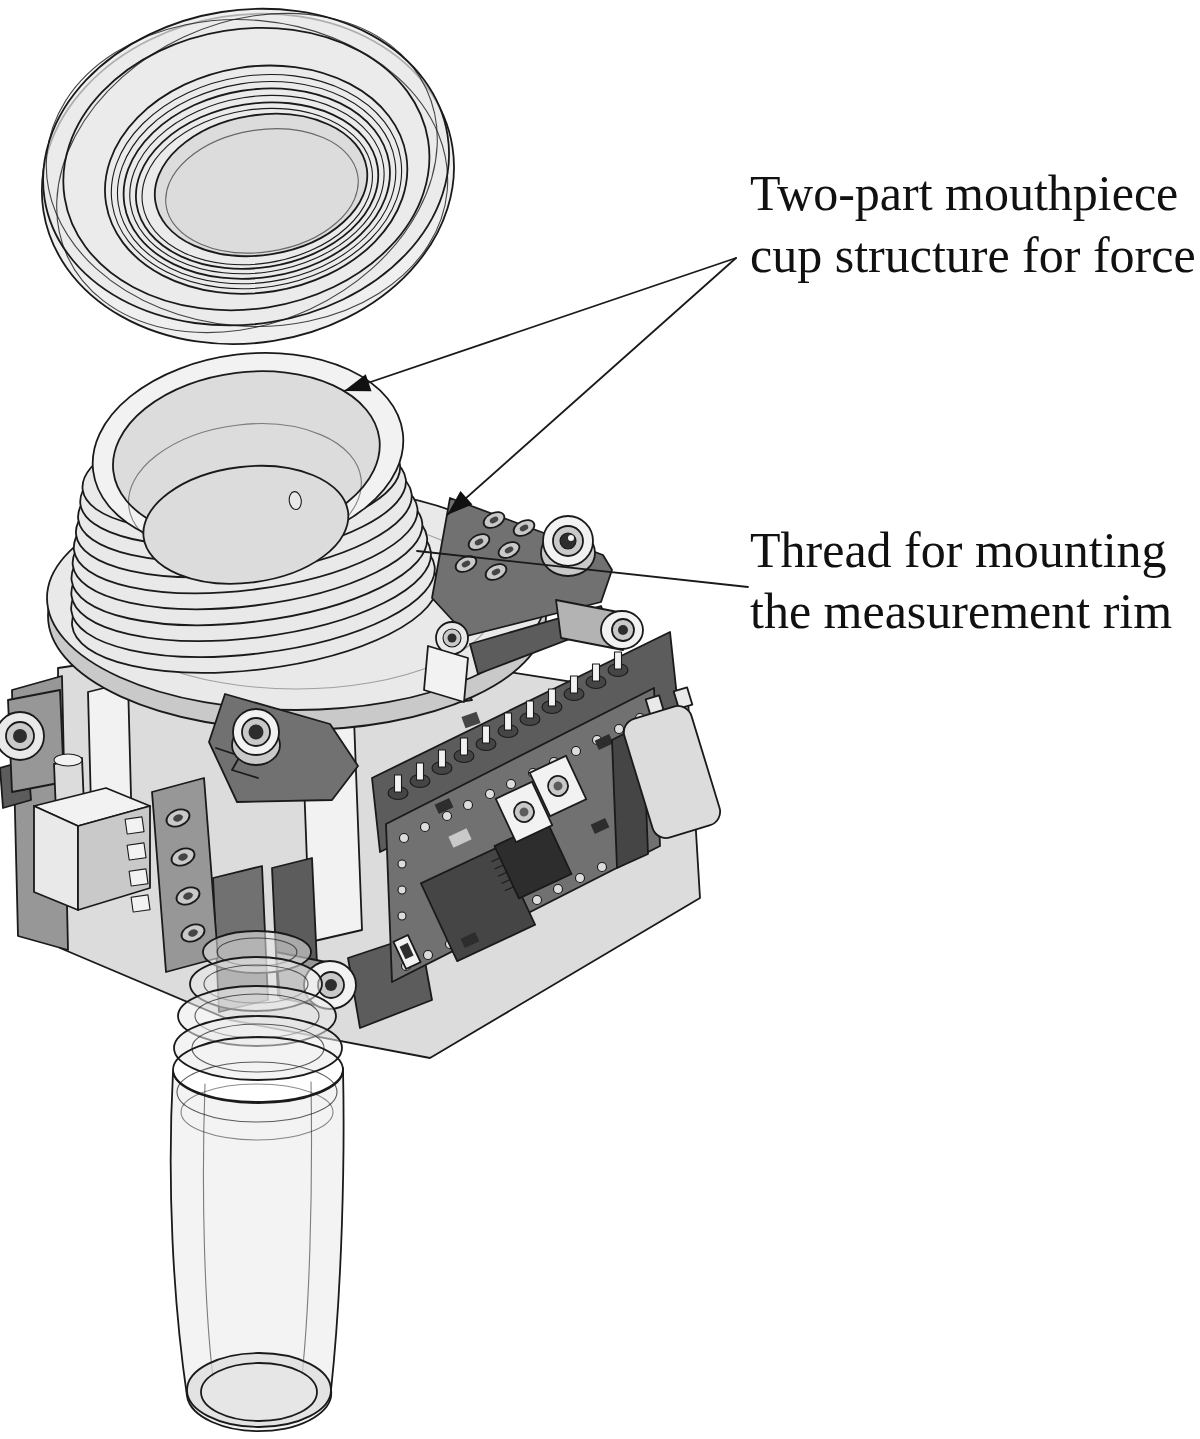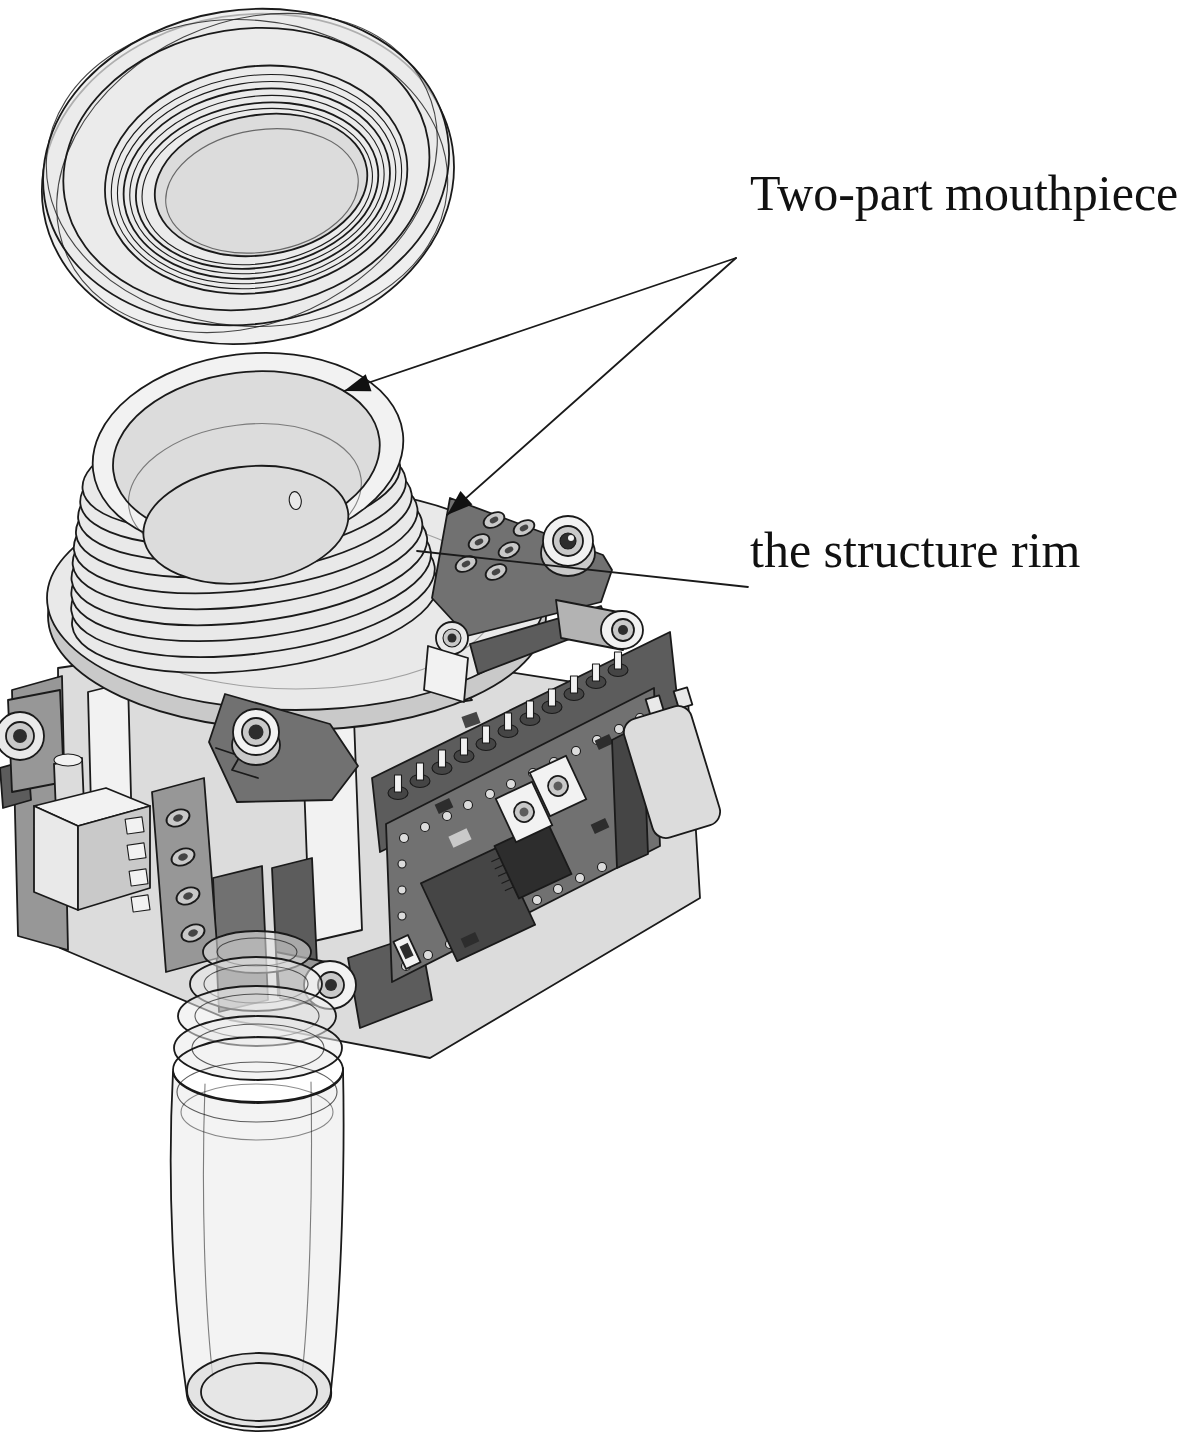--- a/index.html
+++ b/index.html
@@ -331,19 +331,21 @@
     <line x1="736" y1="258" x2="344" y2="391" class="w2"></line>
     <path d="M 0,0 L 26,9 L 26,-9 Z" class="fK s0" transform="translate(344,391) rotate(-18.7)"></path>
     <line x1="736" y1="258" x2="447" y2="515" class="w2"></line>
     <path d="M 0,0 L 26,9 L 26,-9 Z" class="fK s0" transform="translate(447,515) rotate(-41.6)"></path>
     <line x1="748" y1="587" x2="417" y2="551" class="w2"></line>
   </g>
 </svg>
 
 <div class="label" style="left:750px;top:162px;line-height:62px">
   <div>Two-part mouthpiece</div>
+  <div>cup structure for force</div>
 </div>
 
 <div class="label" style="left:750px;top:520px;line-height:61px">
-  <div>the structure rim</div>
+  <div>Thread for mounting</div>
+  <div>the measurement rim</div>
 </div>
 
 </div>
 
 </body></html>

